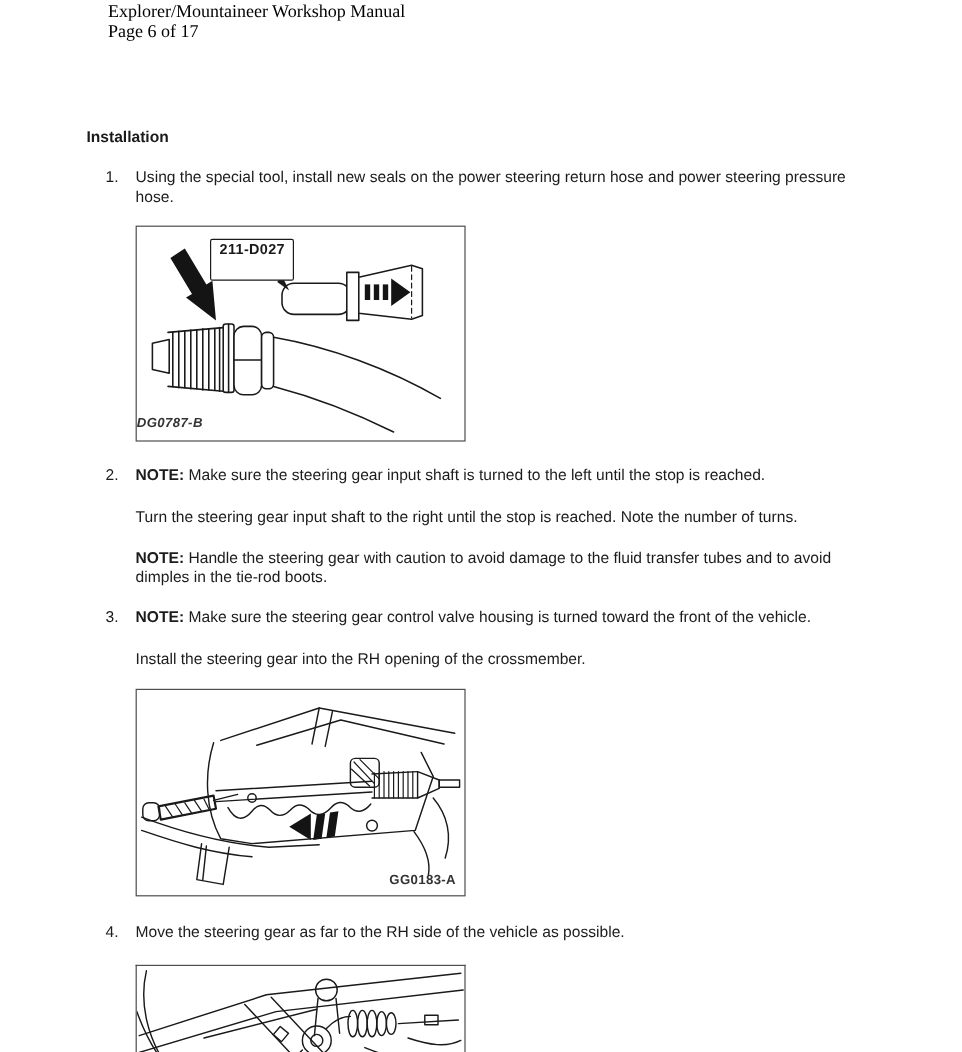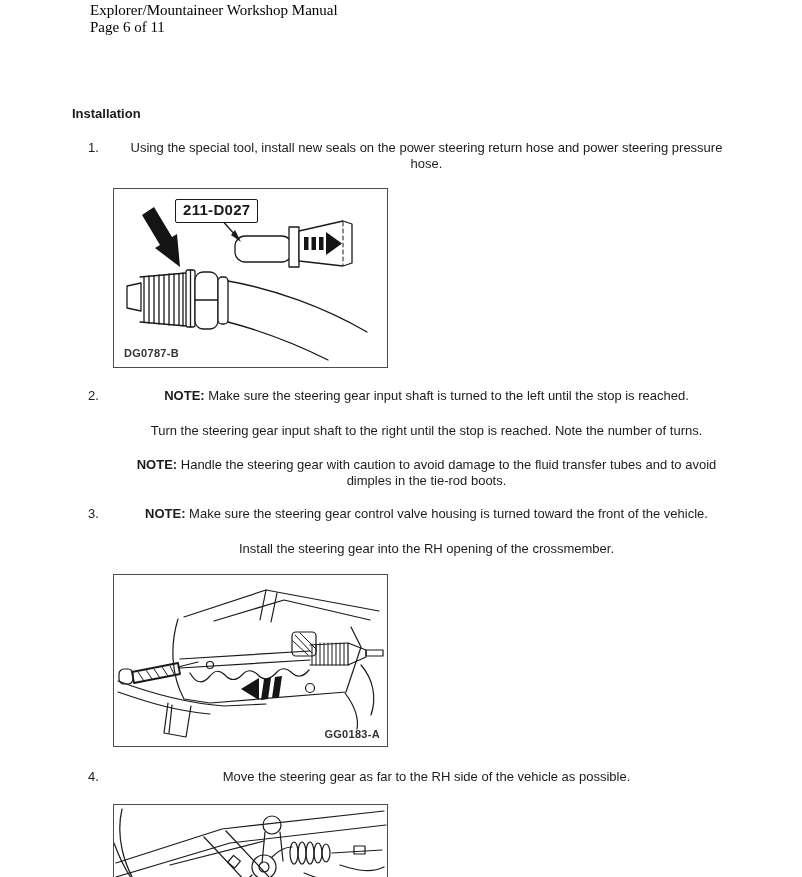--- a/index.html
+++ b/index.html
@@ -9,54 +9,54 @@
     overflow:hidden; font-family:"Liberation Sans", sans-serif; color:#1c1c1c;
   }
   .page-header {
     display:flex; justify-content:space-between; align-items:flex-start;
     padding:2px 64px 0 90px;
     font-family:"Liberation Serif", serif; font-size:15px; color:#000;flex-direction:column;
   }
   .section-heading { margin:70px 0 0 72px; font-size:13px; font-weight:bold; color:#1a1a1a; }
   .step { display:flex; margin-left:88px; font-size:13px; line-height:15.5px; }
   .step-num { width:25px; flex:0 0 25px; }
-  .step-body { width:627px;text-align:center; }
+  .step-body { width:627px; }
   .step-body .para + .para { margin-top:19px; }
   .s1 { margin-top:19px; }
   .s2 { margin-top:20px; }
   .s3 { margin-top:18px; }
   .s4 { margin-top:22px; }
   .fig {
     position:relative; margin-left:113px; width:275px; background:#fff;
     border:1px solid #4d4d4d;
   }
   .fig1 { margin-top:17px; height:180px; }
   .fig2 { margin-top:18px; height:173px; }
   .fig3 { margin-top:19px; height:88px; border-bottom:none; overflow:hidden; }
   .fig svg { display:block; }
   .tool-callout {
     position:absolute; left:61px; top:10px; border:1.4px solid #1a1a1a;
-    border-radius:2px; padding:1px 7px 4px 7px; background:#fff;
-    font-size:15px; font-weight:bold; color:#1a1a1a; letter-spacing:0.3px;
+    border-radius:2px; padding:1px 7px 18px 7px; background:#fff;
+    font-size:12px; font-weight:bold; color:#1a1a1a; letter-spacing:0.3px;
   }
   .fig-code {
     position:absolute; font-size:11px; font-weight:bold; color:#333;
     letter-spacing:0.3px;
   }
-  .code-bl { left:10px; bottom:8px; }
+  .code-bl { left:0; bottom:8px;font-style:italic; }
   .code-br { right:7px; bottom:6px; }
 </style>
 </head>
 <body>
 
 <div class="page">
 
   <header class="page-header">
     <span>Explorer/Mountaineer Workshop Manual</span>
-    <span>Page 6 of 11</span>
+    <span>Page 6 of 17</span>
   </header>
 
   <h2 class="section-heading">Installation</h2>
 
   <div class="step s1">
     <span class="step-num">1.</span>
     <div class="step-body">
       <p class="para">Using the special tool, install new seals on the power steering return hose and power steering pressure hose.</p>
     </div>
   </div>

